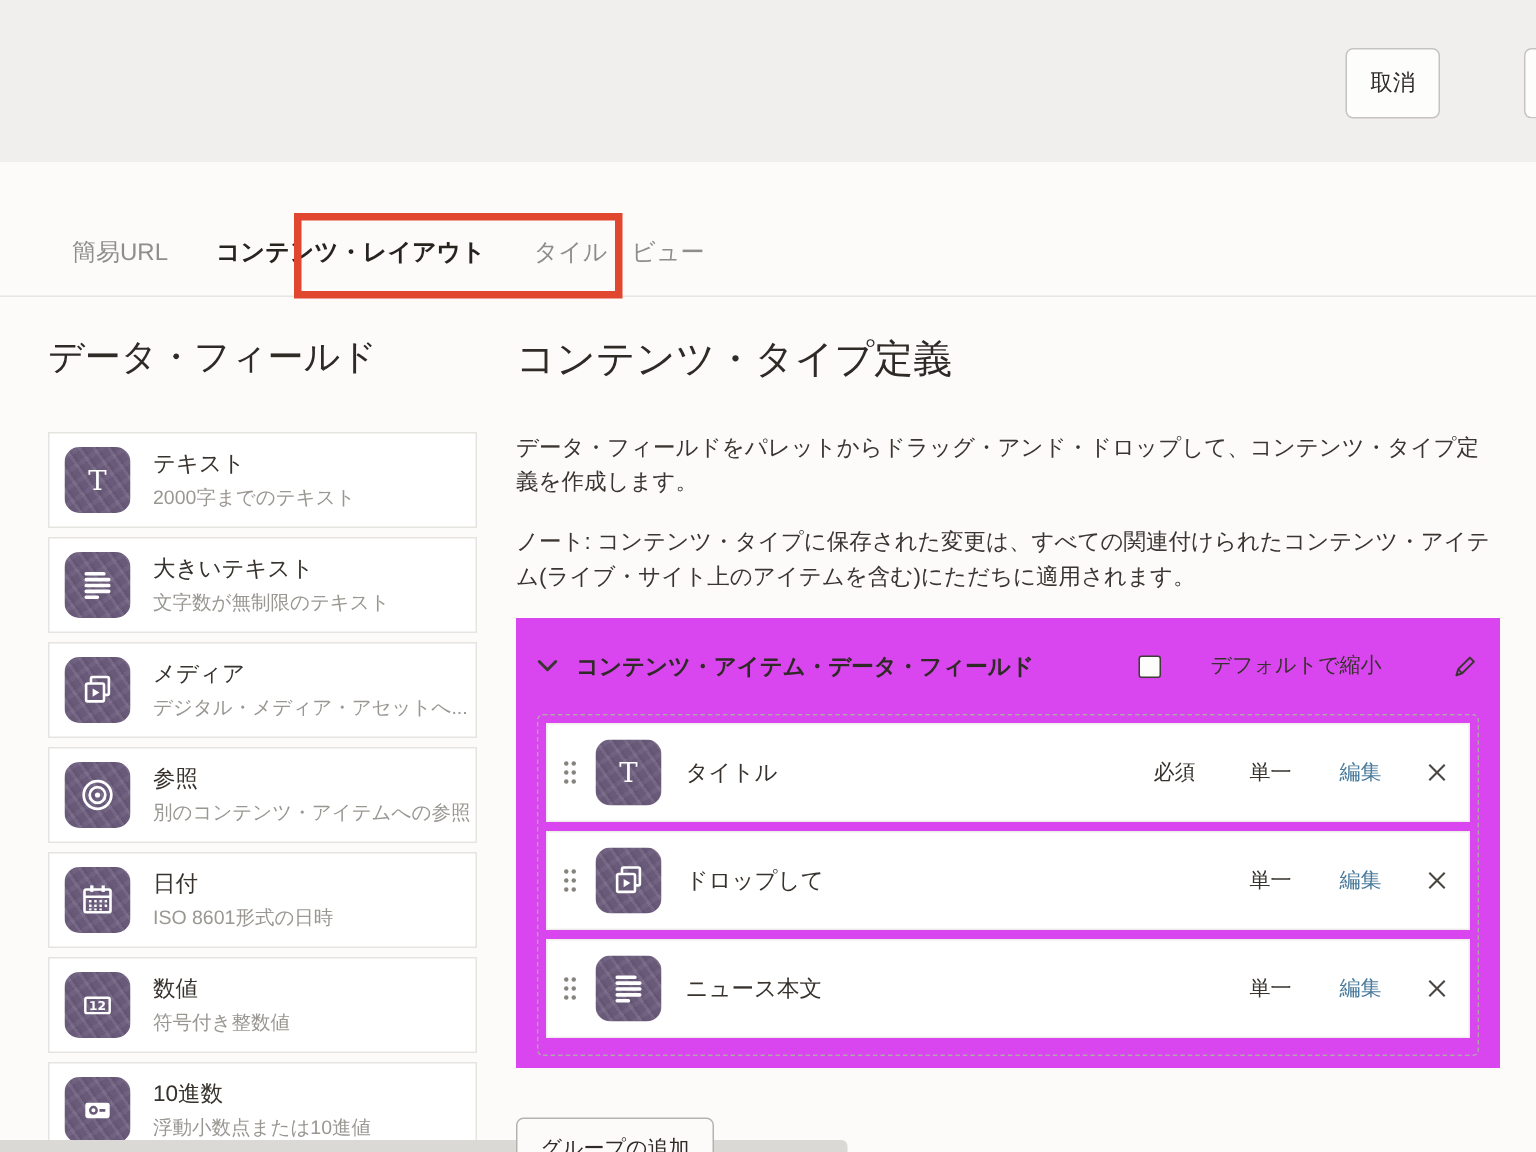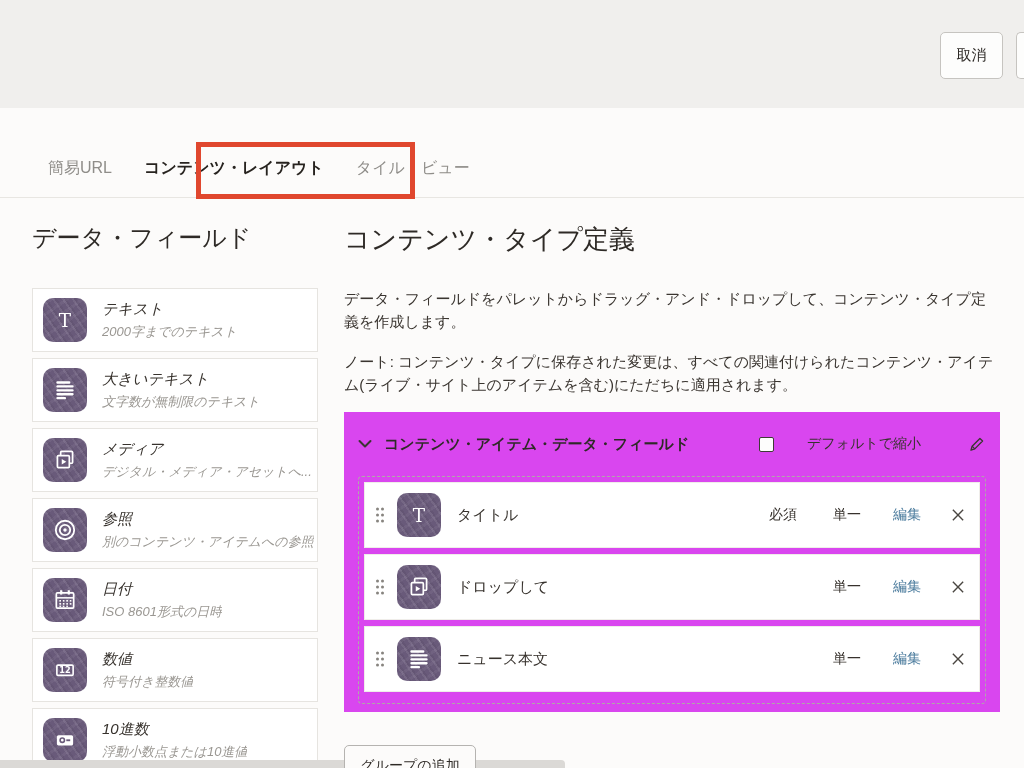--- a/index.html
+++ b/index.html
@@ -6,21 +6,21 @@
   html,body { margin:0; padding:0; }
   body {
     width:1024px; height:768px; position:relative; overflow:hidden;
     background:#fcfbfa; font-family:"Liberation Sans", sans-serif;
     color:#37322d;
   }
   
   .header { position:absolute; left:0; top:0; width:1024px; height:108px; background:#f0efed; }
   .header-title { position:absolute; left:32px; top:44px; font-size:19px; font-weight:bold; color:#211d1a; }
   .cancel-btn {
-    position:absolute; left:940px; top:32px; width:63px; height:47px;
+    position:absolute; left:897px; top:32px; width:63px; height:47px;
     background:#fdfdfc; border:1px solid #c6c4c0; border-radius:5px;
     font-size:15px; color:#2e2a26; font-family:"Liberation Sans", sans-serif; cursor:pointer;
   }
   .partial-btn {
     position:absolute; left:1016px; top:32px; width:16px; height:47px;
     background:#fdfdfc; border:1px solid #c6c4c0; border-right:none; border-radius:5px 0 0 5px;
   }
   
   .tabbar {
     position:absolute; left:0; top:140px; width:1024px; height:58px;
@@ -44,21 +44,21 @@
     margin-bottom:6px; display:flex; align-items:center; padding-left:10px; cursor:grab;
   }
   .field-icon {
     width:44px; height:44px; min-width:44px; border-radius:10px;
     background-color:#695a7a;
     background-image:
       repeating-linear-gradient(55deg, rgba(255,255,255,0.08) 0 2px, rgba(0,0,0,0.05) 2px 4px, transparent 4px 8px),
       repeating-linear-gradient(-35deg, rgba(255,255,255,0.05) 0 3px, transparent 3px 9px);
     display:flex; align-items:center; justify-content:center;
   }
-  .palette-text { margin-left:15px; overflow:hidden;font-style:italic; }
+  .palette-text { margin-left:15px; overflow:hidden; }
   .palette-label { font-size:15px; color:#37322d; margin-bottom:4px; white-space:nowrap; }
   .palette-desc  { font-size:13px; color:#9a9792; white-space:nowrap; }
   
   .main-col { position:absolute; left:344px; top:222px; width:656px; }
   .main-title { font-size:26px; font-weight:400; color:#2e2a26; margin:0; }
   .main-desc { font-size:15px; line-height:1.55; color:#3a3530; margin:30px 0 0 0; }
   .main-note { font-size:15px; line-height:1.55; color:#3a3530; margin:16px 0 0 0; }
   
   .panel {
     position:absolute; left:344px; top:412px; width:656px; height:300px;

